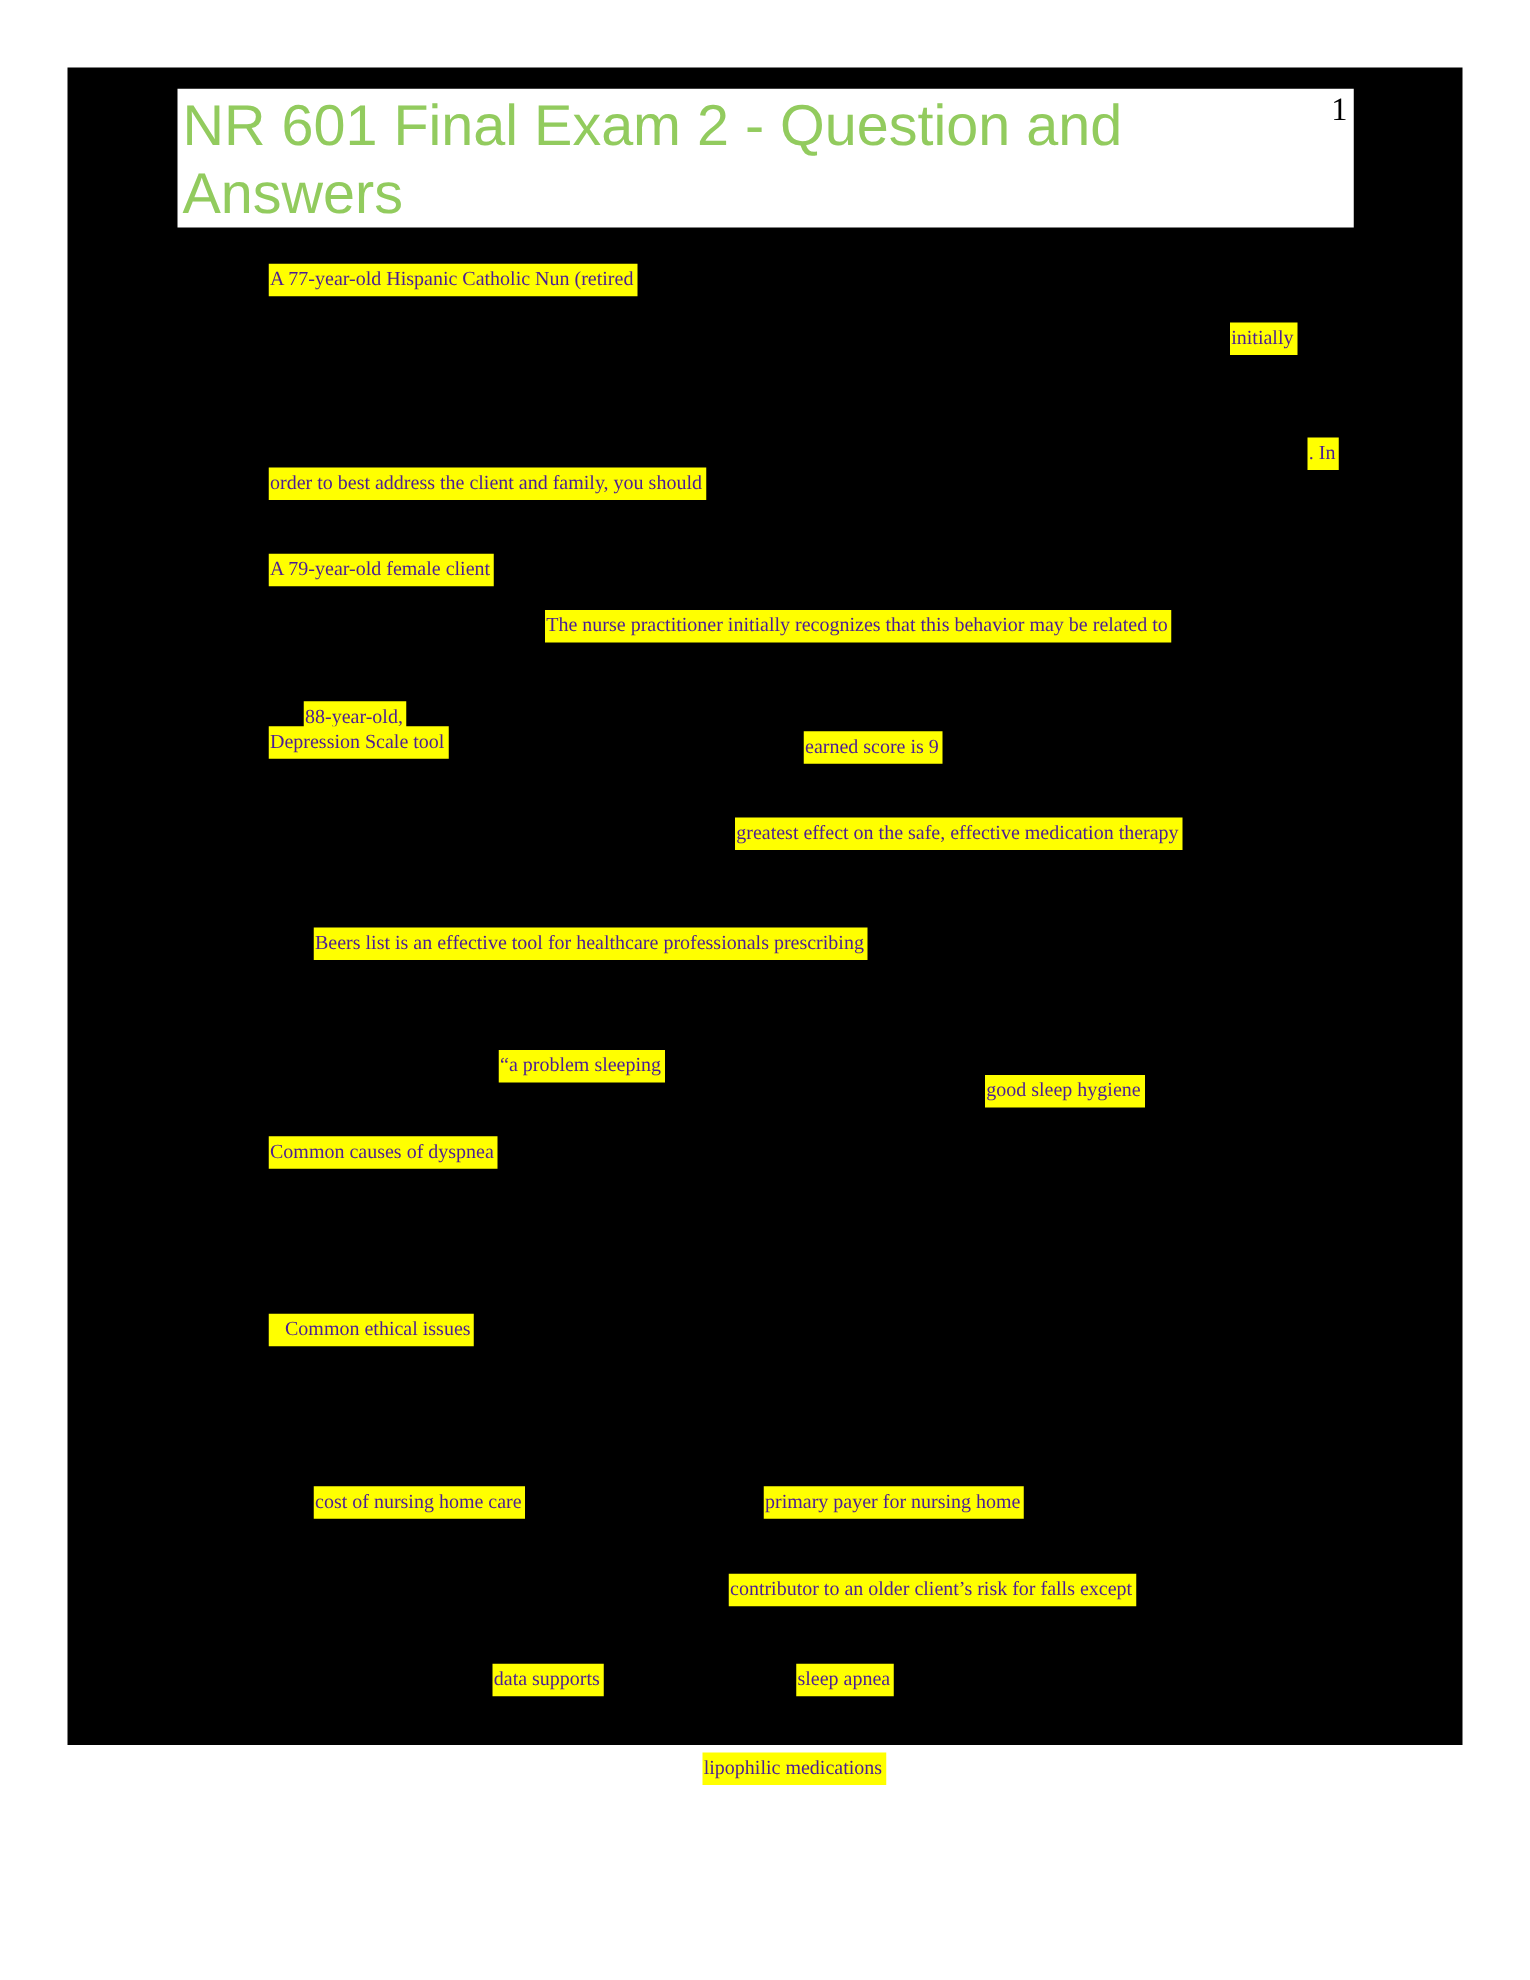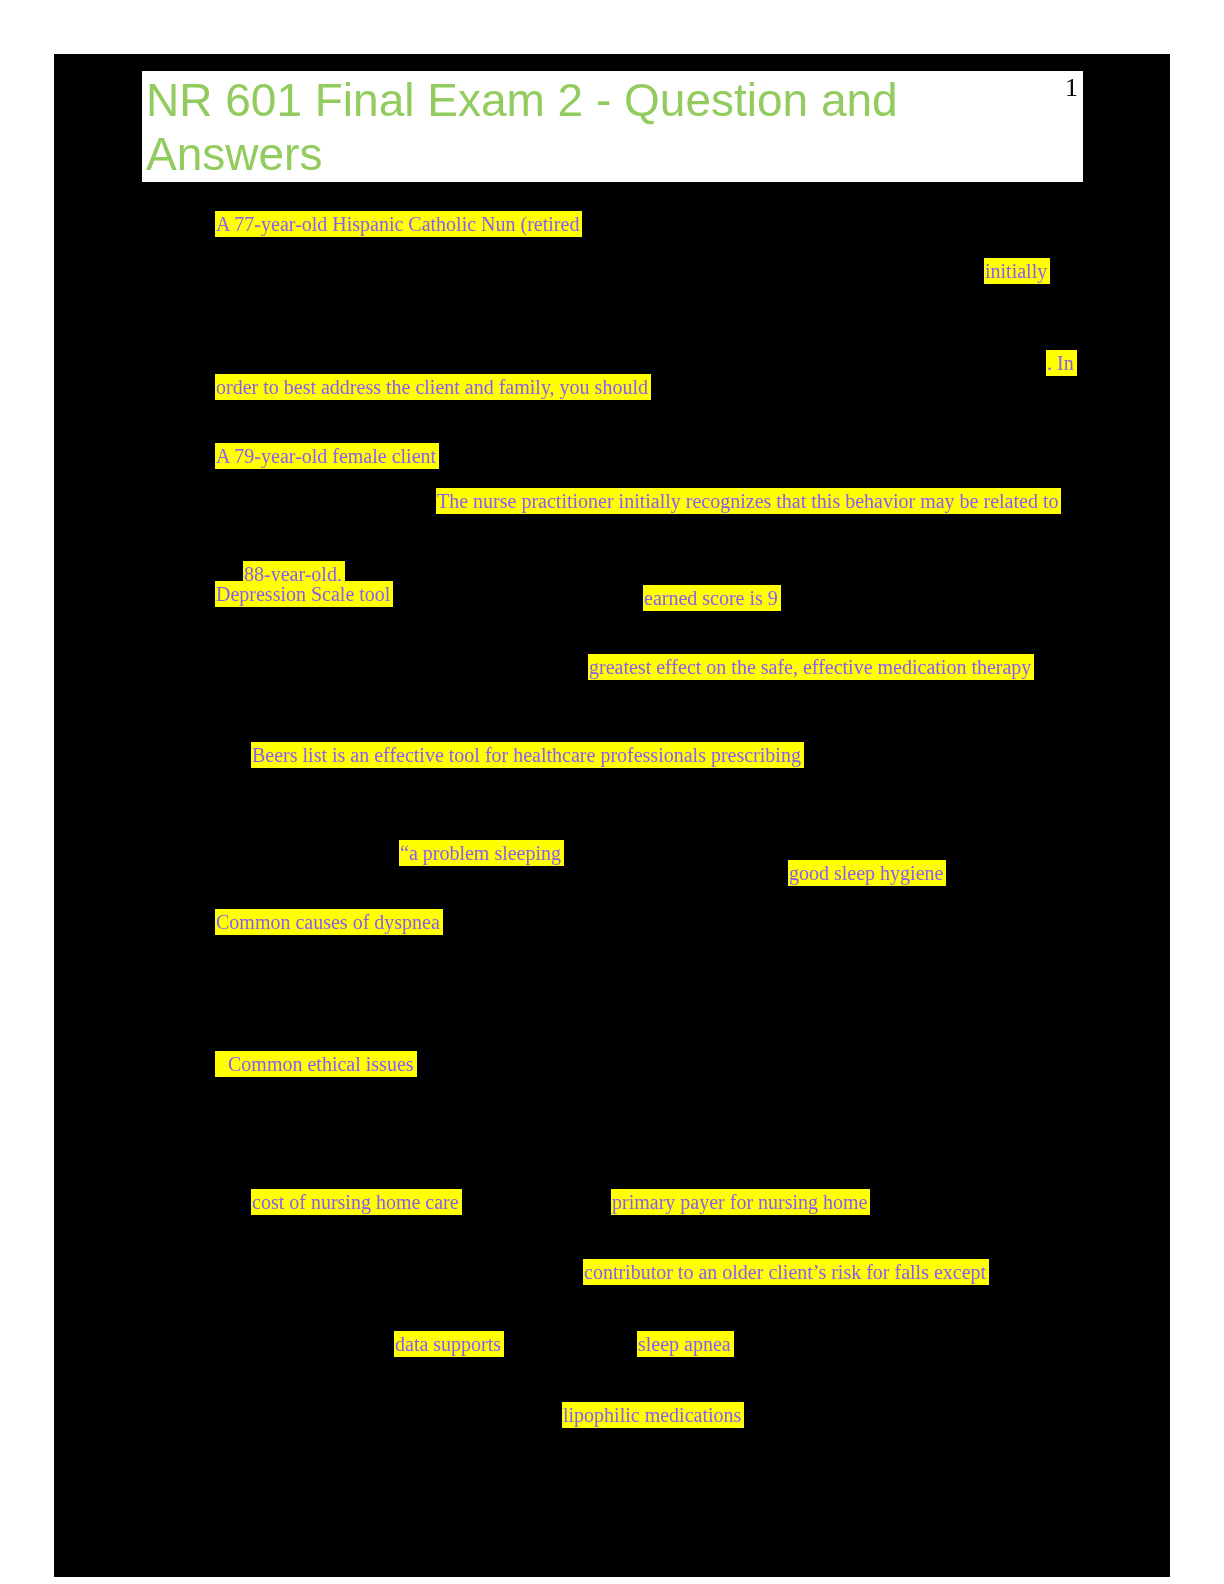--- a/index.html
+++ b/index.html
@@ -15,21 +15,21 @@
   body {
     width: 1224px; height: 1584px;
     background: var(--margin);
     position: relative;
     overflow: hidden;
     font-family: "Liberation Serif", serif;
   }
   .sheet {
     position: absolute;
     left: 54px; top: 54px;
-    width: 1116px; height: 1523px;
+    width: 1116px; height: 1342px;
     background: var(--page-bg);
   }
   .title-banner {
     position: absolute;
     left: 88px; top: 17px;   
     width: 941px; height: 111px;
     background: #ffffff;
   }
   .doc-title {
     margin: 0;
@@ -49,23 +49,23 @@
     font-size: 26px;
     line-height: 26px;
   }
   .highlight-layer {
     position: absolute;
     left: 0; top: 0; width: 100%; height: 100%;
   }
   .hl {
     position: absolute;
     background: var(--hl);
-    color: #8b5cf6;
+    color: #4c1d95;
     font-family: "Liberation Serif", serif;
-    font-size: 20px;
+    font-size: 16px;
     line-height: 24px;
     padding: 1px 3px 1px 1px;
     white-space: nowrap;
   }
 </style>
 </head>
 <body>
 
 <div class="sheet">
   <div class="title-banner">

